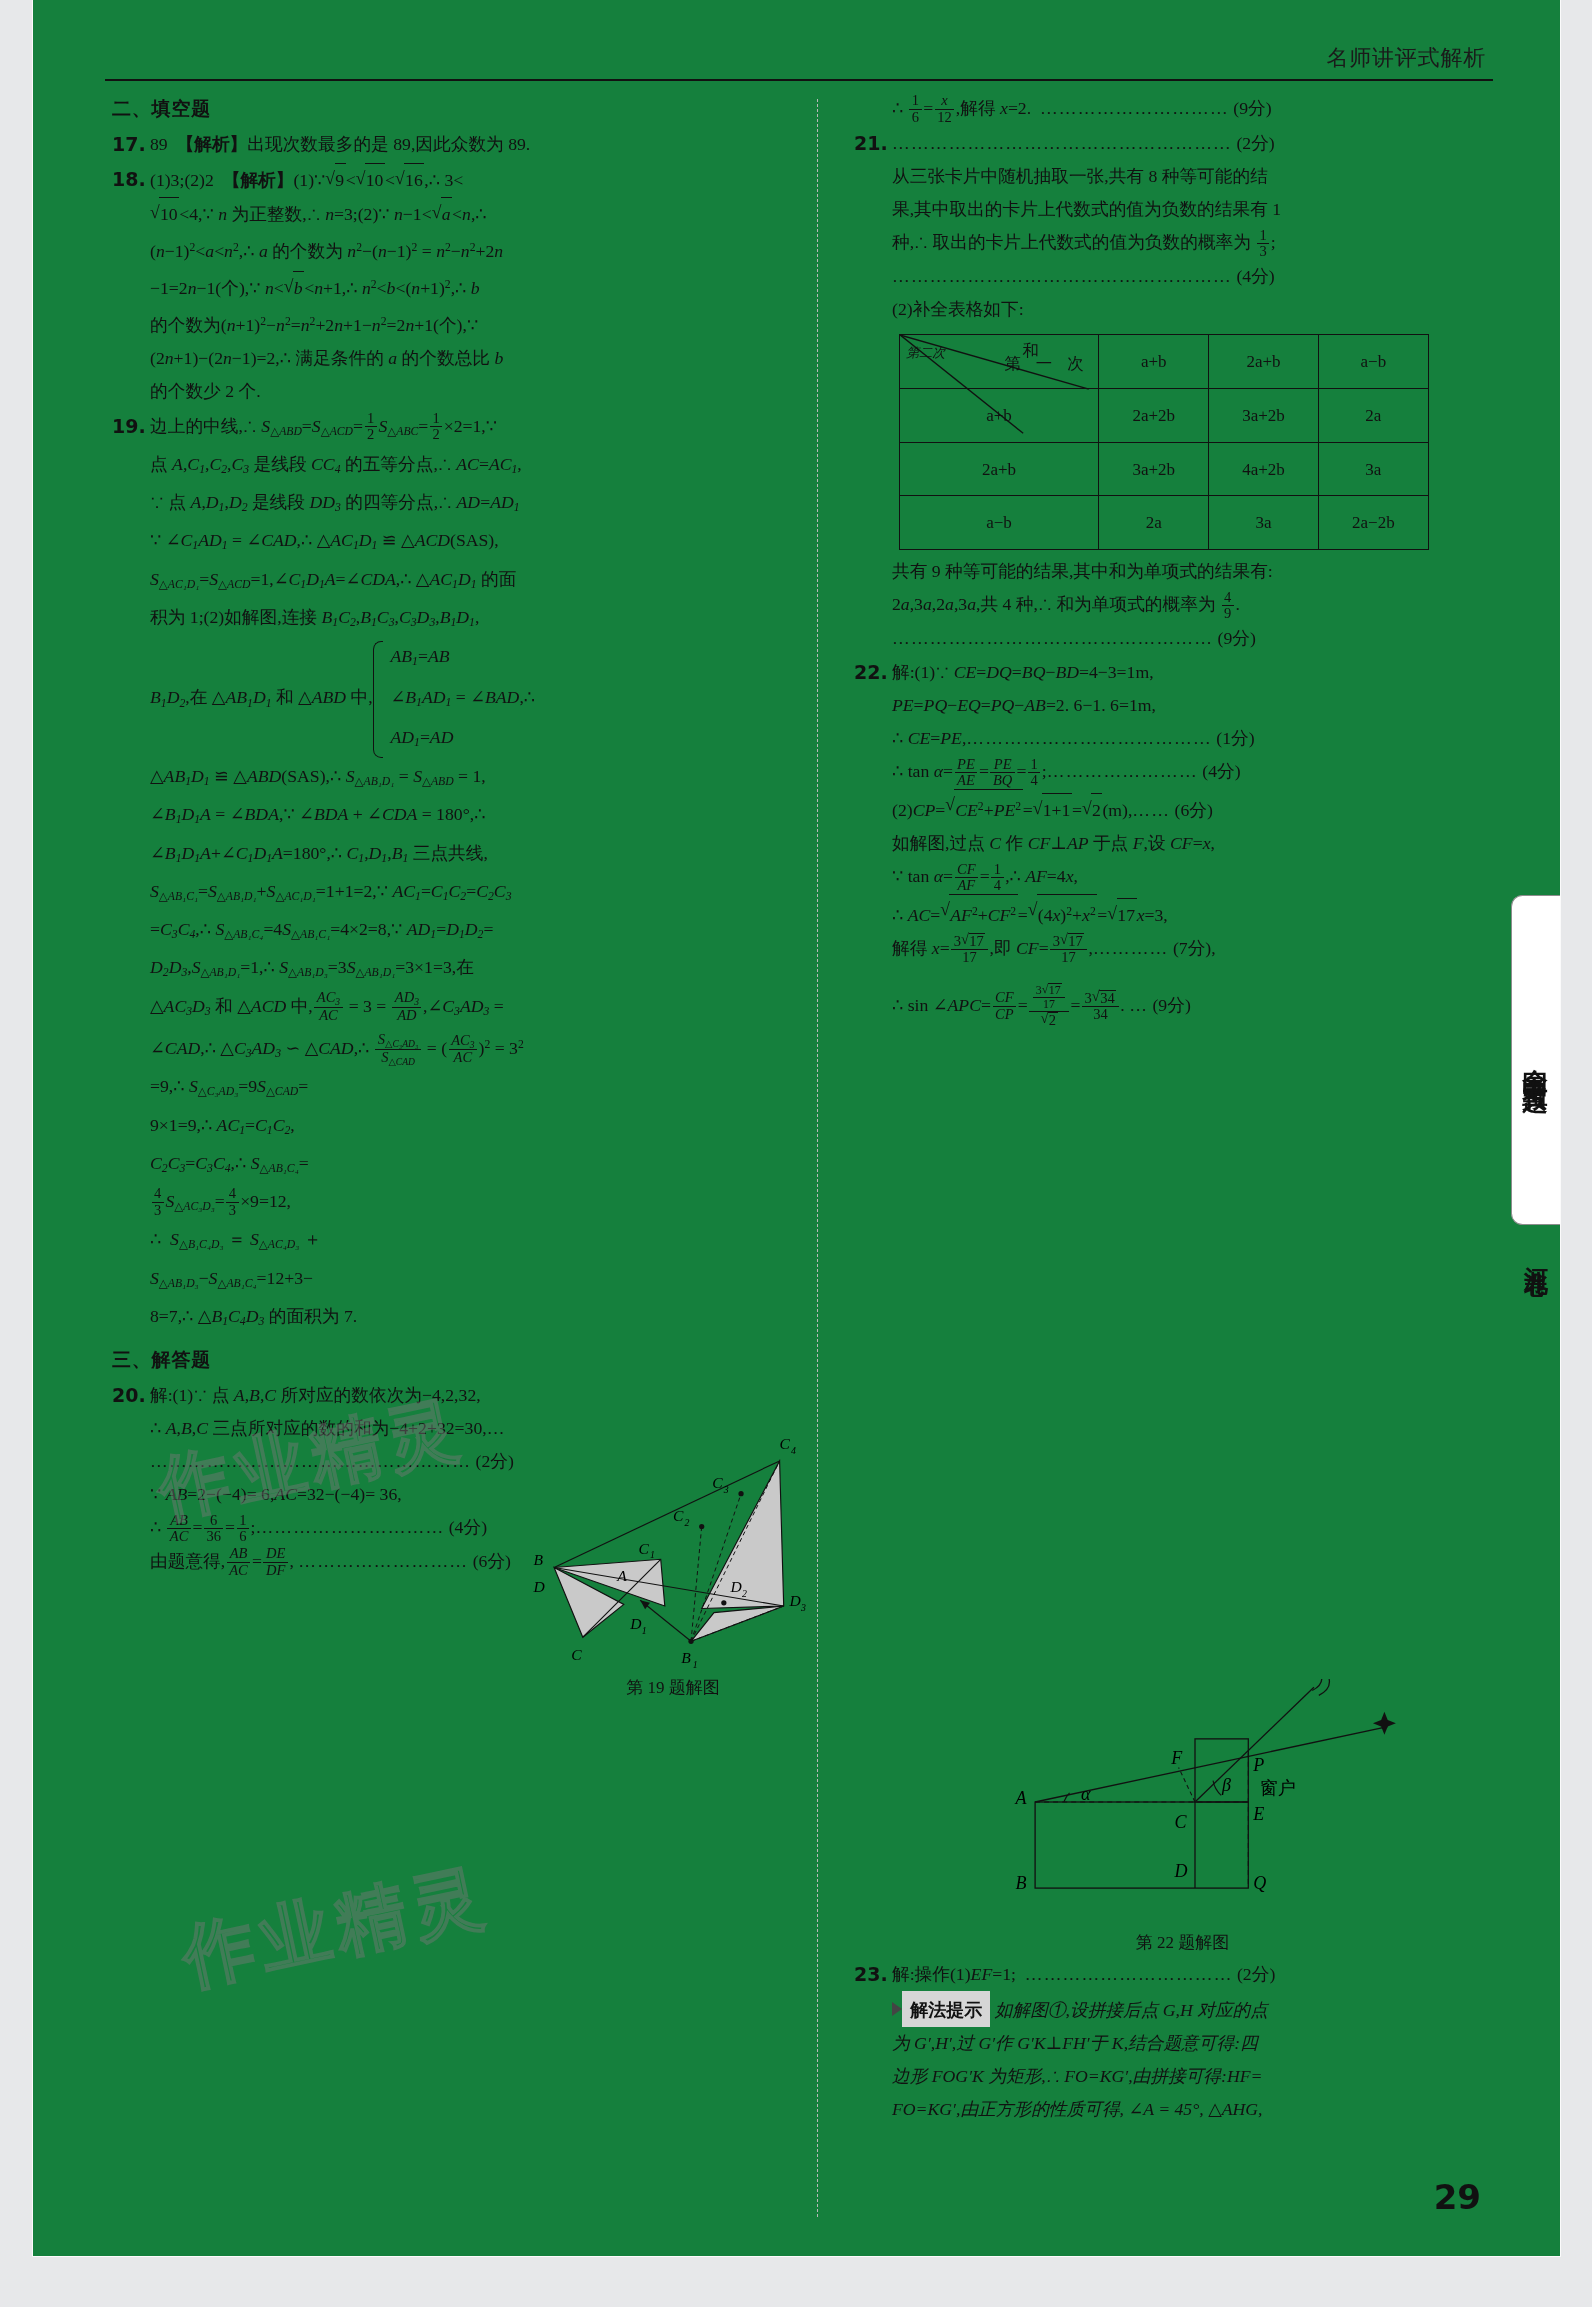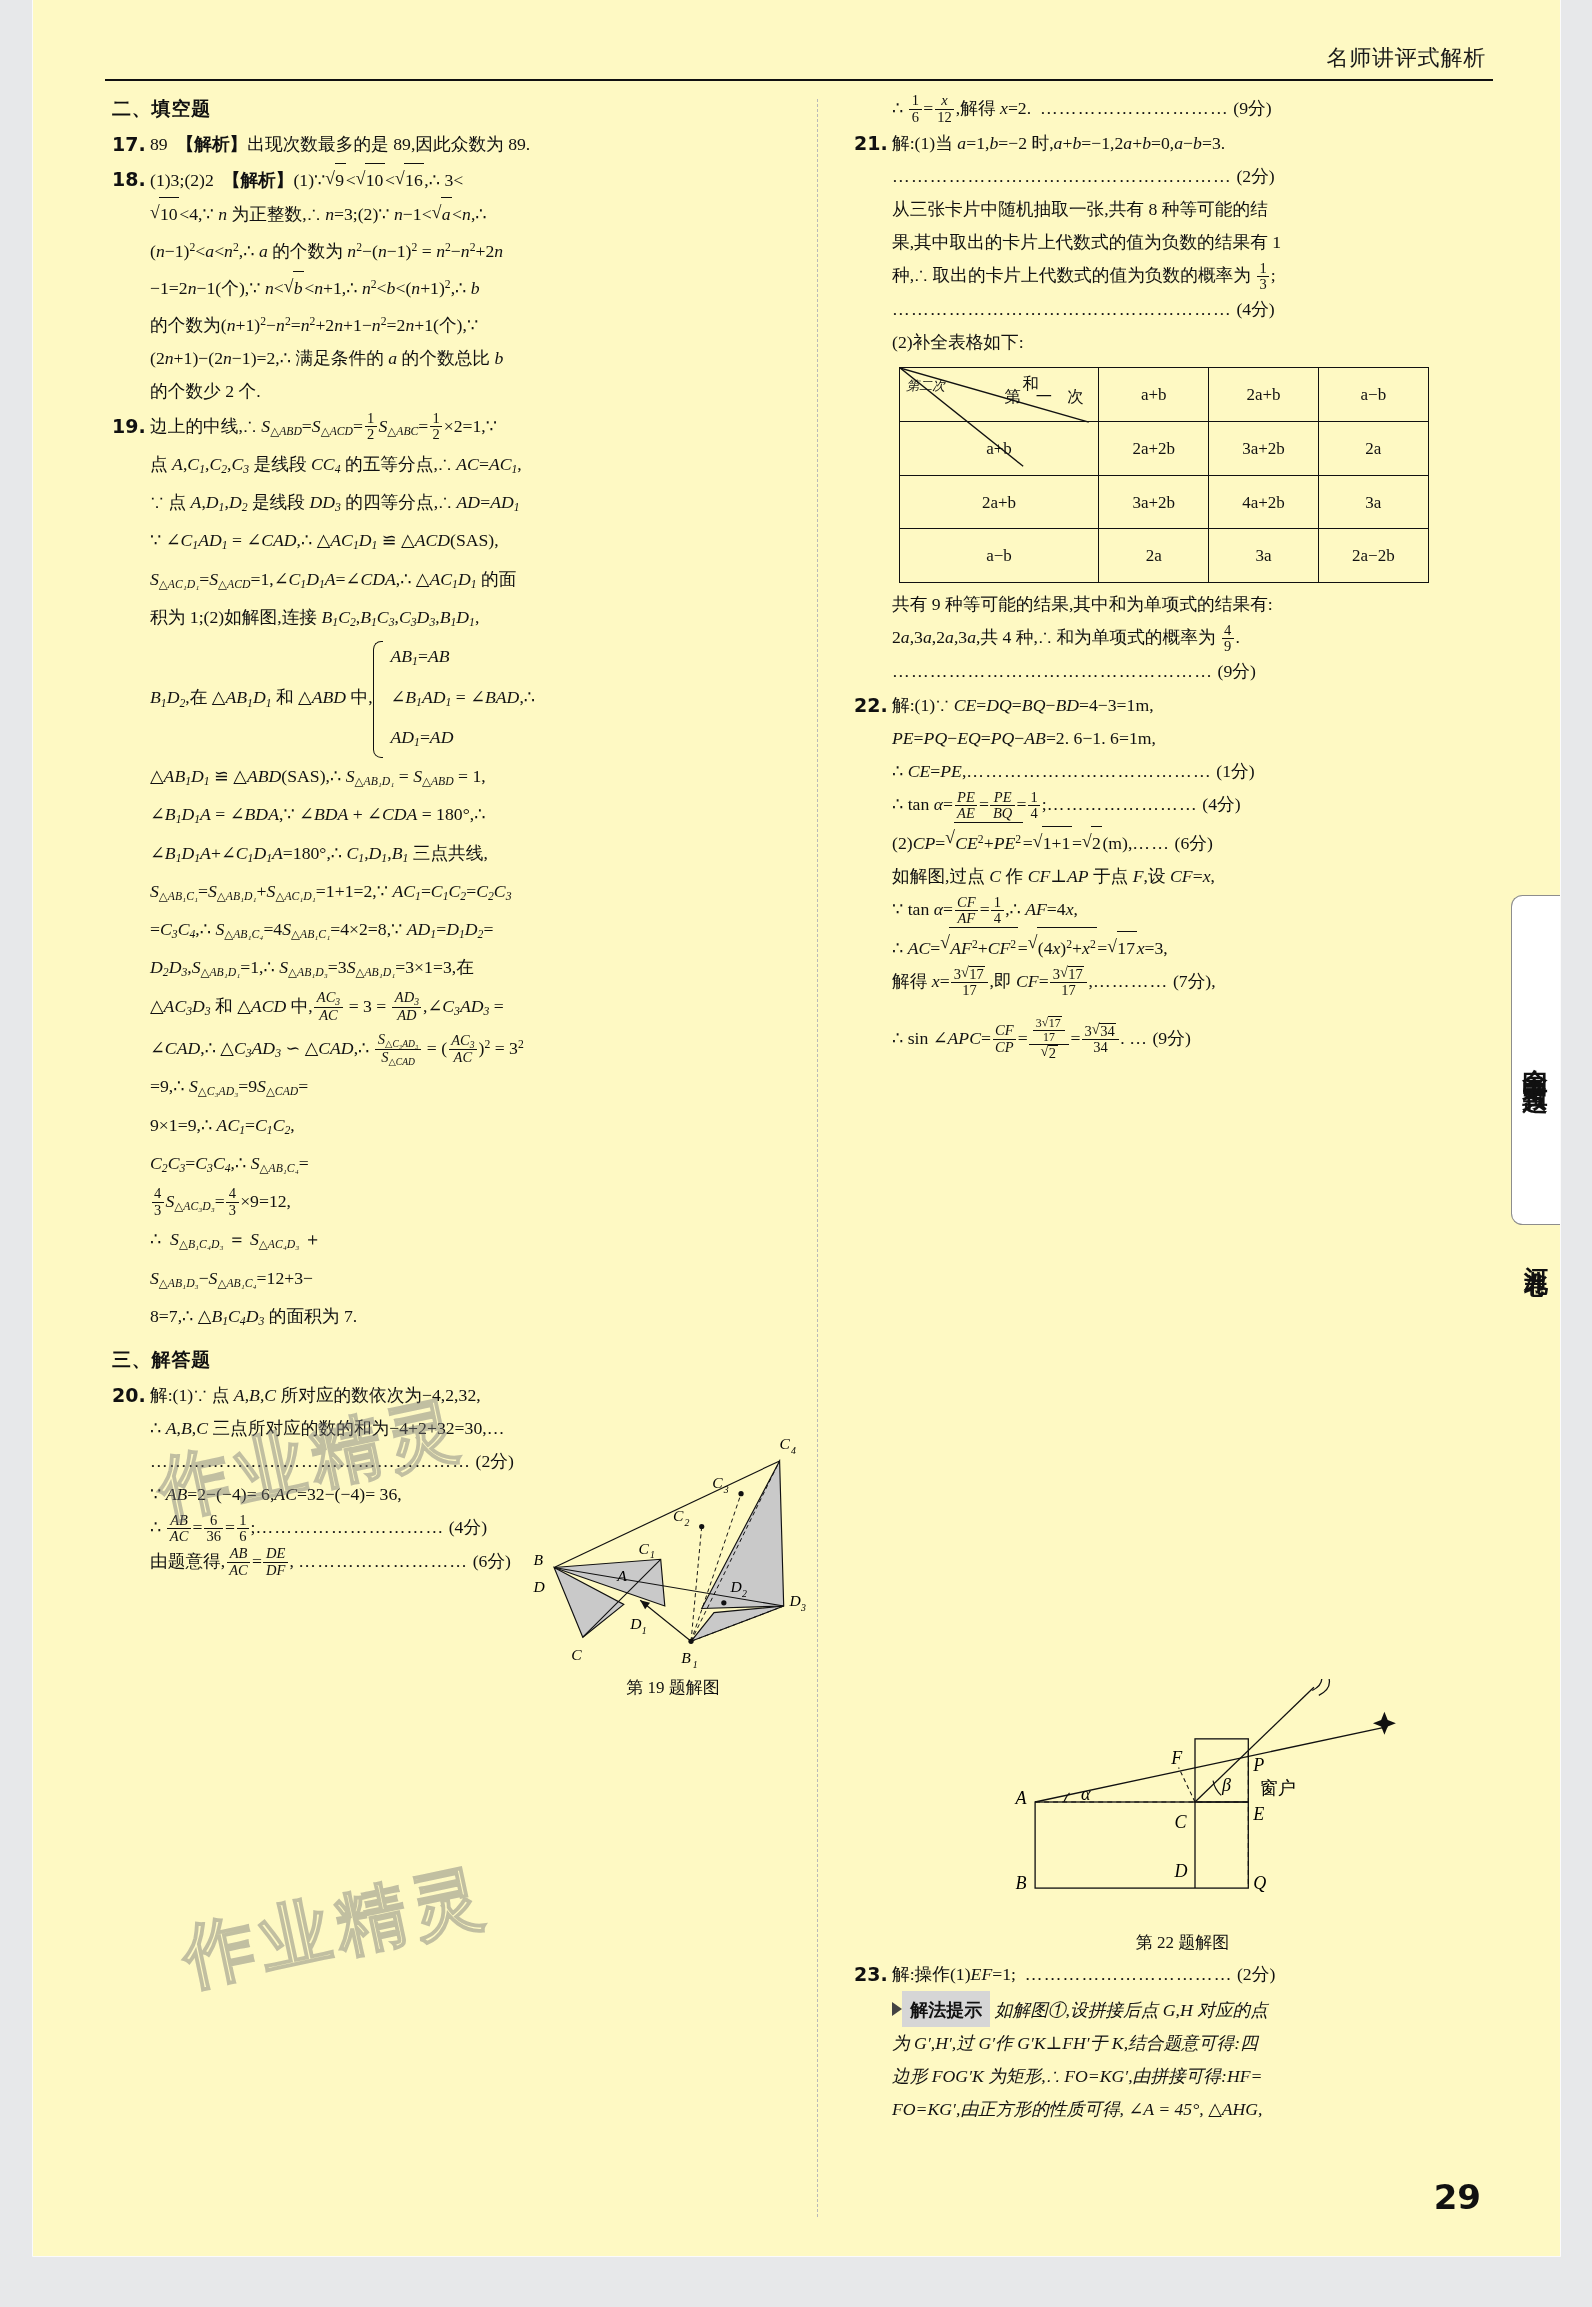--- a/index.html
+++ b/index.html
@@ -8,21 +8,21 @@
     background:#e7e8ea;
     font-family:"Liberation Serif", "DejaVu Serif", serif;
     color:#111;
     position:relative;
     overflow:hidden;
   }
   .page {
     position:absolute;
     left:33px; top:0px;
     width:1527px; height:2256px;
-    background:#fef9c3;
+    background:#15803d;
     box-shadow:0 0 0 0.8px #ffffff;
   }
   .header {
     position:absolute; top:43px; right:74px;
     font-size:22px; letter-spacing:0.8px;
     font-family:"DejaVu Sans","Liberation Sans",sans-serif;
     color:#1a1a1a;
   }
   .rule {
     position:absolute; left:72px; top:79px; width:1388px; height:1.6px;
@@ -262,21 +262,20 @@
     <div class="item">
       <div class="num"></div>
       <div class="body">
         <span class="ln">∴ <span class="frac"><span class="n">1</span><span class="d">6</span></span>=<span class="frac"><span class="n"><i>x</i></span><span class="d">12</span></span>,解得 <i>x</i>=2.&nbsp;&nbsp;<span class="dots">…………………………</span> (9分)</span>
       </div>
     </div>
 
     <div class="item">
       <div class="num">21.</div>
       <div class="body">
-        <span class="ln">解:(1)当 <i>a</i>=1,<i>b</i>=−2 时,<i>a</i>+<i>b</i>=−1,2<i>a</i>+<i>b</i>=0,<i>a</i>−<i>b</i>=3.</span>
         <span class="ln"><span class="dots">………………………………………………</span> (2分)</span>
         <span class="ln">从三张卡片中随机抽取一张,共有 8 种等可能的结</span>
         <span class="ln">果,其中取出的卡片上代数式的值为负数的结果有 1</span>
         <span class="ln">种,∴ 取出的卡片上代数式的值为负数的概率为 <span class="frac"><span class="n">1</span><span class="d">3</span></span>;</span>
         <span class="ln"><span class="dots">………………………………………………</span> (4分)</span>
         <span class="ln">(2)补全表格如下:</span>
 
         <table class="grid">
           <tbody>
               <tr>

